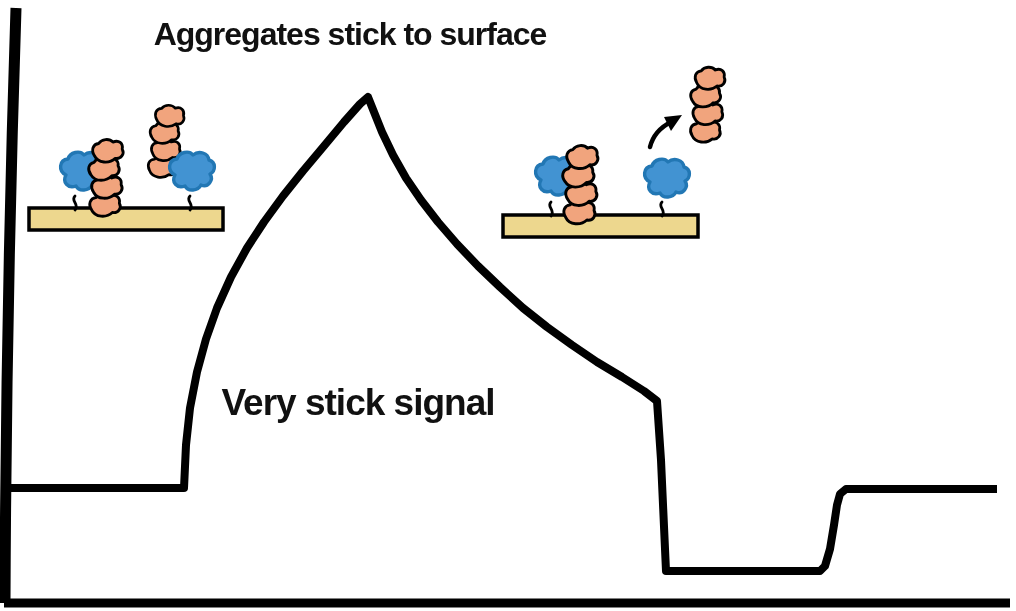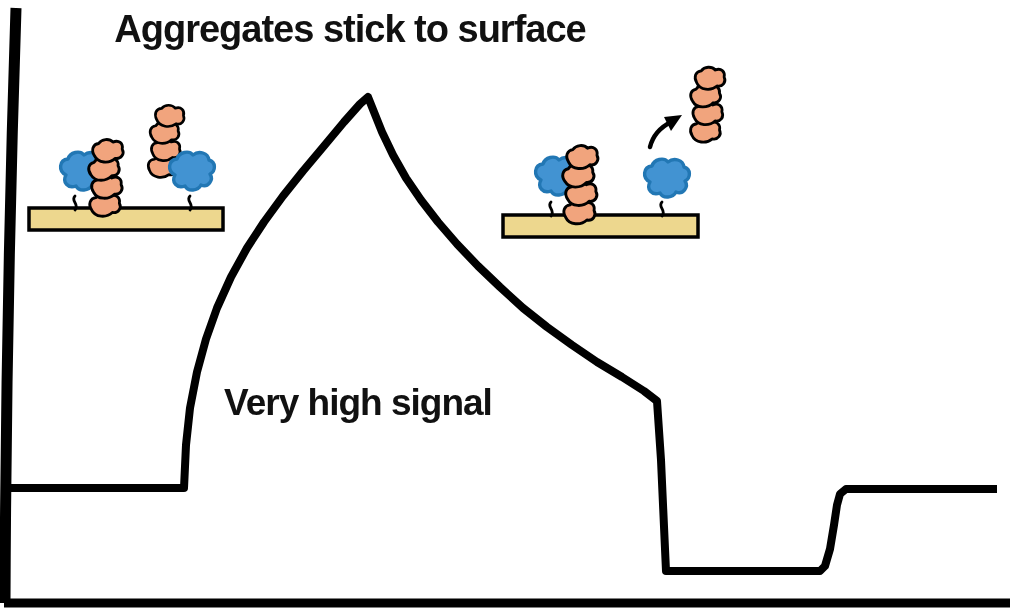--- a/index.html
+++ b/index.html
@@ -12,21 +12,21 @@
   .stage svg{position:absolute;left:0;top:0;}
   .label{
     position:absolute;
     font-weight:700;
     color:var(--c-text,#111);
     letter-spacing:-1px;
     text-align:center;
     white-space:nowrap;
     line-height:1;
   }
-  .title-label{left:105px;top:10px;width:490px;font-size:38px;}
+  .title-label{left:105px;top:18px;width:490px;font-size:32px;}
   .signal-label{left:213px;top:384px;width:290px;font-size:37px;}
   .signal{fill:none;stroke:var(--c-curve,#000);stroke-width:8;stroke-linejoin:round;stroke-linecap:butt;}
   .axis{fill:none;stroke:var(--c-axis,#000);stroke-linecap:butt;}
   .surface{fill:var(--c-surface-fill,#EDD78E);stroke:var(--c-surface-outline,#000);stroke-width:3.5;}
   .bean{fill:var(--c-aggregate-fill,#F1A47D);stroke:var(--c-aggregate-outline,#000);stroke-width:3;stroke-linejoin:round;}
   .blob{fill:var(--c-binder-fill,#4293D2);stroke:var(--c-binder-outline,#2277B4);stroke-width:3.4;stroke-linejoin:round;}
   .squig{fill:none;stroke:#000;stroke-width:2.8;stroke-linecap:round;}
   .arrowline{fill:none;stroke:#000;stroke-width:4.5;stroke-linecap:round;}
   .arrowhead{fill:#000;stroke:none;}
 </style>
@@ -72,14 +72,14 @@
       <use href="#squig" class="squig" transform="translate(662,202)"></use>
       <use href="#blob" class="blob" transform="translate(640,157)"></use>
       <path class="arrowline" d="M650,147 C653,135 661,127 671,122"></path>
       <polygon class="arrowhead" points="682,115 671,131 664,117"></polygon>
       <use href="#stack" class="bean" transform="translate(689,67) scale(0.93) rotate(2)"></use>
     </g>
   </svg>
 
   <div class="label title-label">Aggregates stick to surface</div>
 
-  <div class="label signal-label">Very high signal</div>
+  <div class="label signal-label">Very stick signal</div>
 </div>
 
 </body></html>

